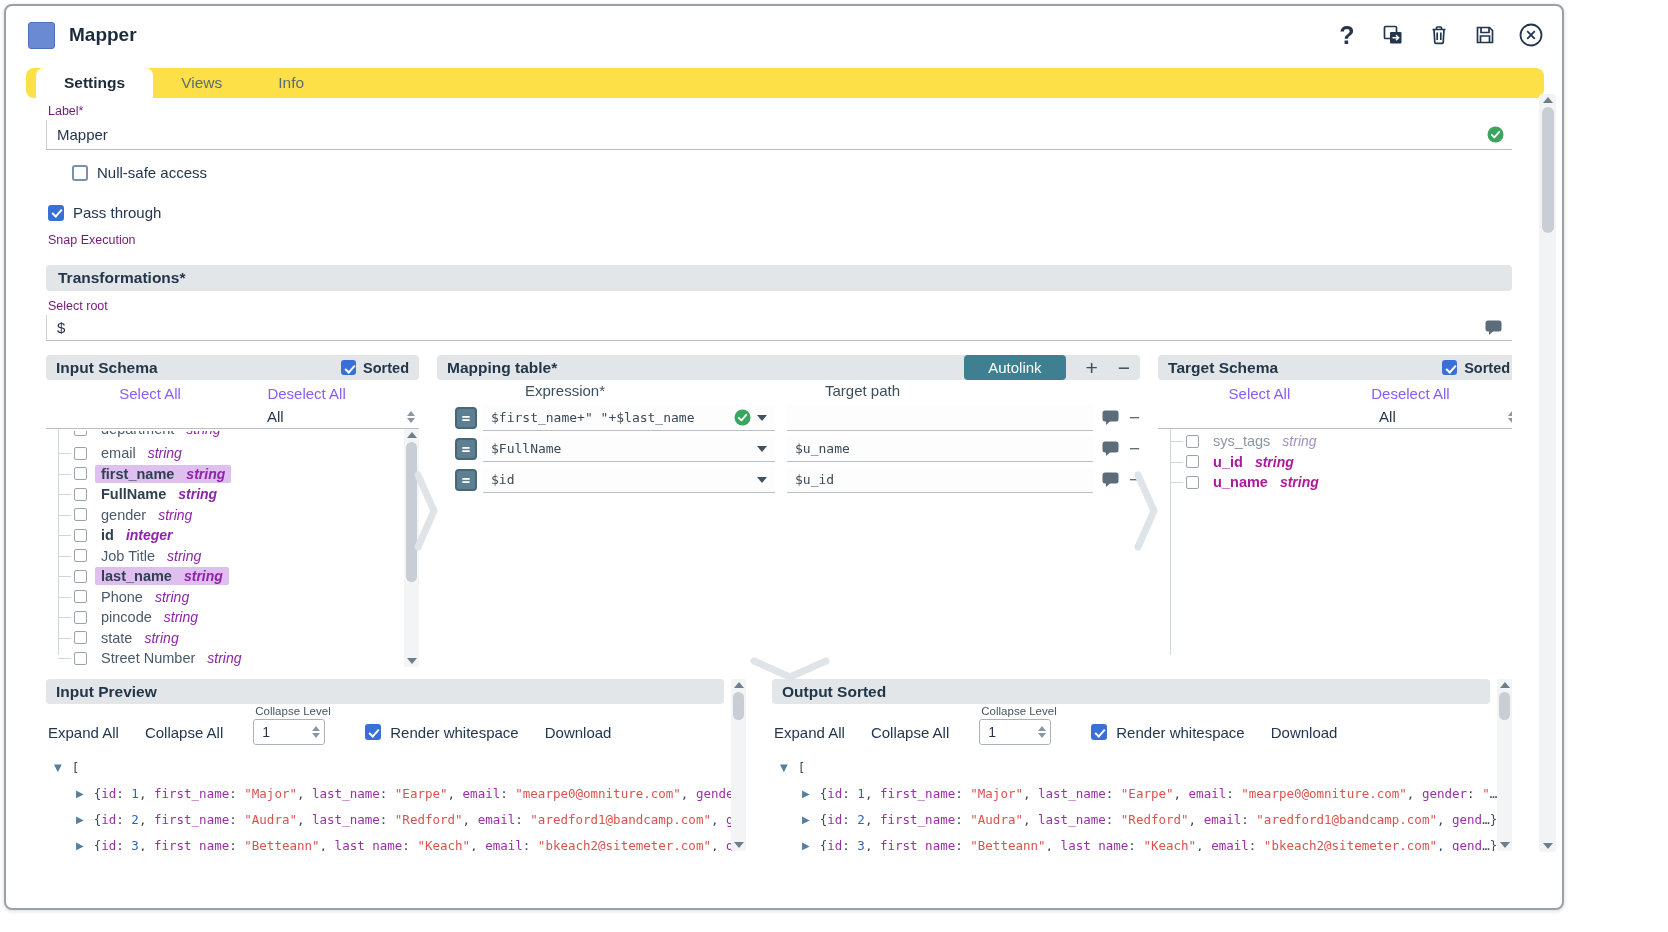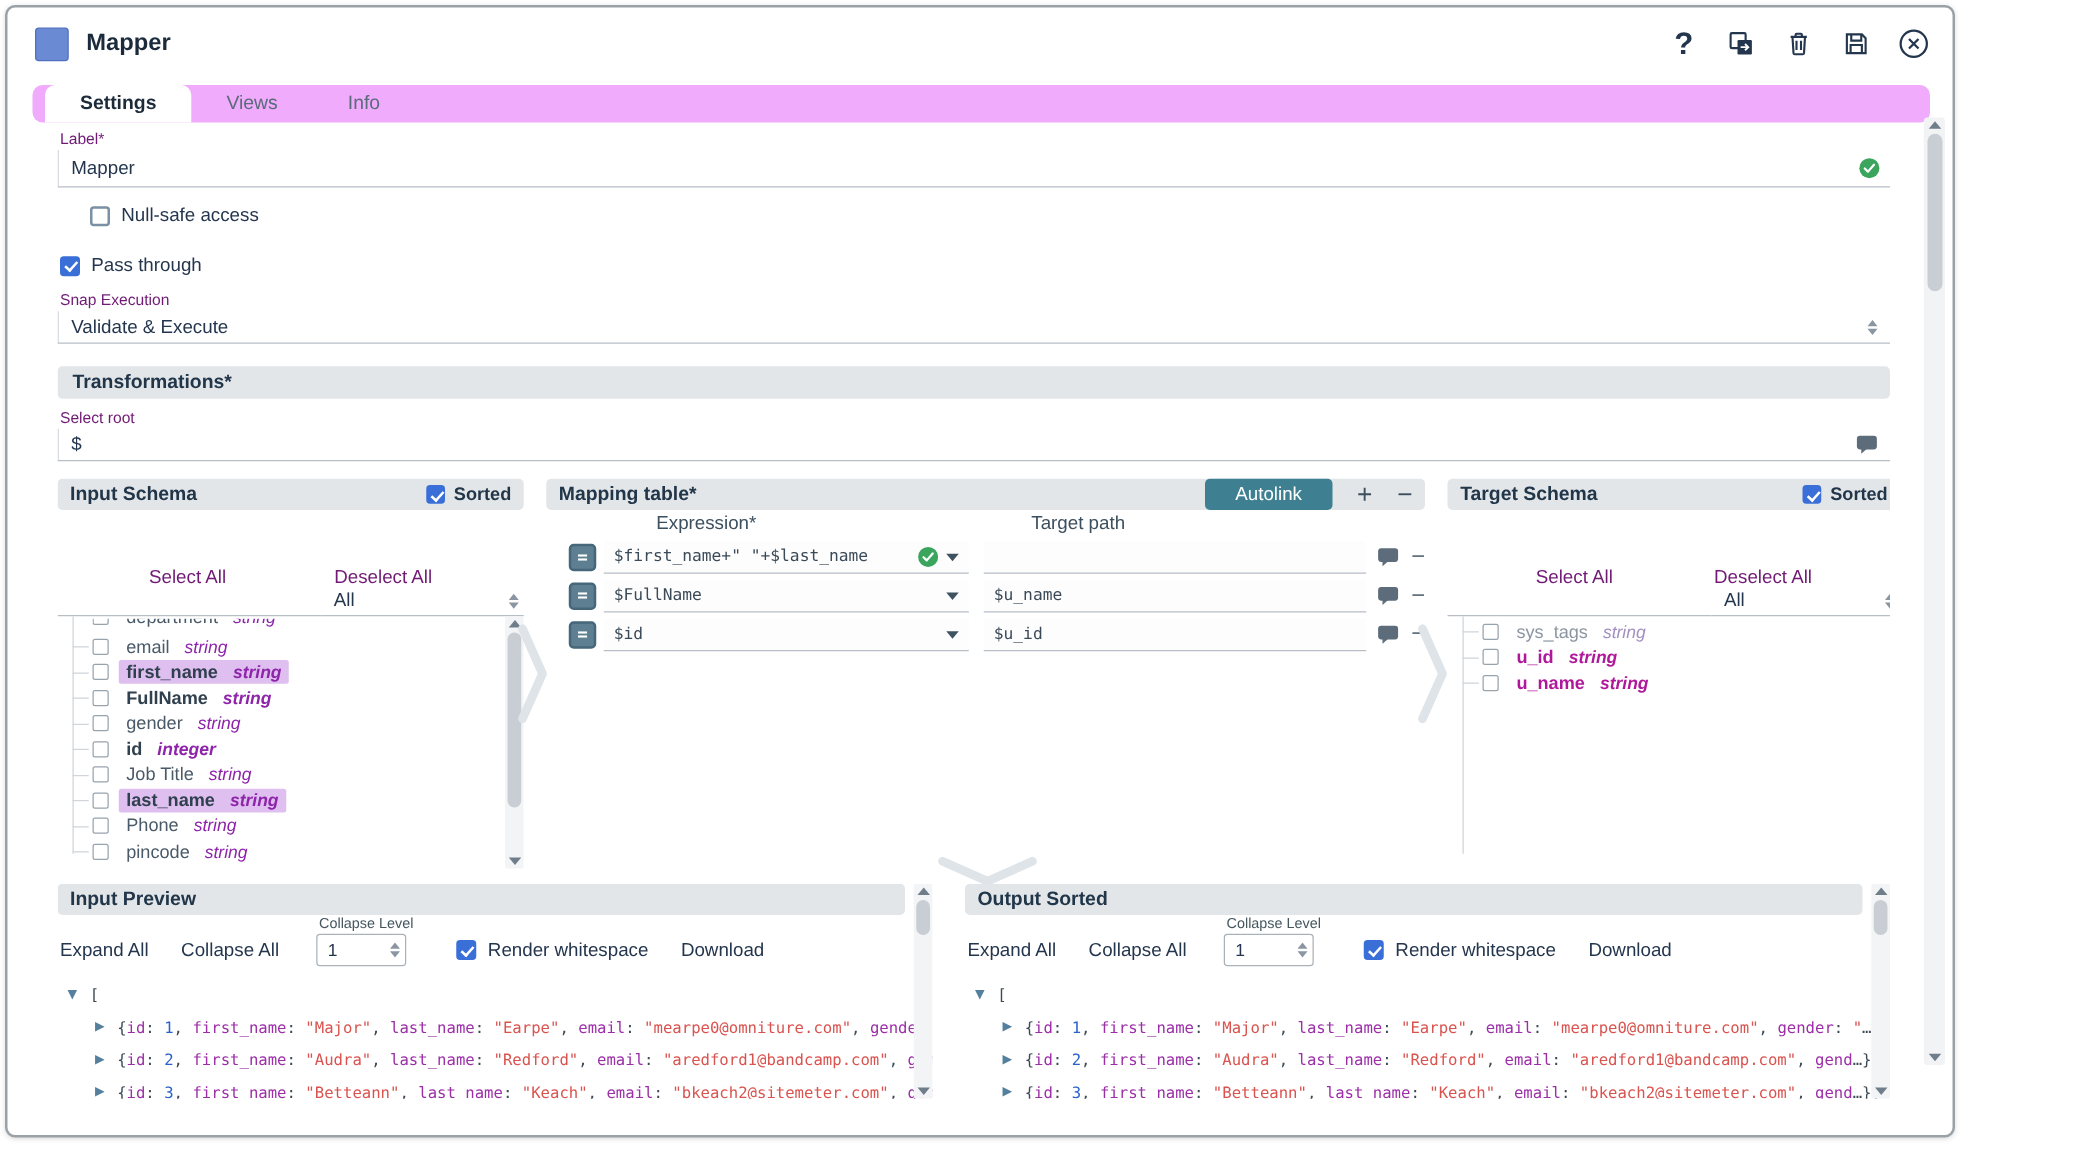--- a/index.html
+++ b/index.html
@@ -10,21 +10,21 @@
 
   
   .titlebar { position:absolute; left:0; top:0; right:0; height:58px; display:flex; align-items:center; padding:0 18px 0 22px; }
   .app-square { width:27px; height:27px; background:#6a8bd4; border:1px solid #4f6fc0; border-radius:3px; }
   .app-title { font-size:19px; font-weight:700; color:#1b2b3c; margin-left:14px; }
   .title-icons { margin-left:auto; display:flex; align-items:center; gap:20px; }
   .t-icon { width:26px; height:26px; display:flex; align-items:center; justify-content:center; cursor:pointer; }
   .help-q { font-size:25px; font-weight:700; color:#24364E; }
 
   
-  .tabsbar { position:absolute; left:20px; right:18px; top:62px; height:30px; background:#f0abfc; border-radius:8px; display:flex; padding-left:10px; }
+  .tabsbar { position:absolute; left:20px; right:18px; top:62px; height:30px; background:#fde047; border-radius:8px; display:flex; padding-left:10px; }
   .tab { height:30px; display:flex; align-items:center; justify-content:center; font-size:15.5px; color:#5a6b7a; padding:0 28px; cursor:pointer; }
   .tab.active { background:#ffffff; border-radius:8px 8px 0 0; color:#1c2b3a; font-weight:700; }
 
   
   .content { position:absolute; left:40px; right:50px; top:92px; bottom:6px; overflow:hidden; }
   .caption { font-size:12.5px; color:#701a75; margin:6px 0 2px 2px; }
   .line-input { position:relative; height:30px; border-bottom:1px solid #b7bec5; border-left:1px solid #ccd2d7;
                 display:flex; align-items:center; padding:0 10px; font-size:15px; color:#24364E; background:#fff; }
   .line-input input { border:none; outline:none; font:inherit; color:inherit; width:95%; background:transparent; }
   .badge-right { position:absolute; right:8px; top:6px; }
@@ -36,21 +36,21 @@
   .cb.cb-sm { width:13px; height:13px; border-width:1.5px; border-color:#97a3ad; border-radius:2px; }
 
   .section-bar { margin-top:18px; background:#e3e6e9; border-radius:4px; height:26px; display:flex; align-items:center; padding:0 12px; font-size:15.5px; font-weight:700; color:#22364a; }
 
   
   .threecol { position:relative; margin-top:14px; display:flex; gap:18px; height:312px; }
   .panel-head { background:#e3e6e9; border-radius:4px; height:25px; display:flex; align-items:center; padding:0 10px; font-size:15.5px; font-weight:700; color:#22364a;justify-content:space-between; }
   .sorted-group { margin-left:auto; display:flex; align-items:center; gap:7px; font-weight:700; font-size:14.5px; }
   .schema-panel { width:376px; display:flex; flex-direction:column; }
   .schema-panel.target { width:362px; }
-  .links-row { height:26px; display:flex; align-items:flex-end; justify-content:space-around; padding:0 30px; font-size:15px; color:#701a75;margin-top:36px; }
+  .links-row { height:26px; display:flex; align-items:center; justify-content:space-around; padding:0 30px; font-size:15px; color:#8b5cf6; }
   .links-row span { cursor:pointer; }
   .filter-row { display:flex; align-items:flex-end; height:23px; }
   .filter-input { flex:1; height:22px; border-bottom:1px solid #b7bec5; border:none; border-bottom:1px solid #b7bec5; outline:none; background:#fff; font:15px "Liberation Sans",sans-serif; padding:0 6px; }
   .all-select { width:162px; border-bottom:1px solid #b7bec5; display:flex; align-items:center; padding:0 4px 3px 10px; font-size:15px; color:#24364E; cursor:pointer; }
   .spin { display:inline-flex; flex-direction:column; gap:2px; margin-left:auto; cursor:pointer; }
   .sp-up { width:0; height:0; border:4px solid transparent; border-bottom:5px solid #8a97a2; border-top:none; }
   .sp-dn { width:0; height:0; border:4px solid transparent; border-top:5px solid #8a97a2; border-bottom:none; }
 
   .tree-area { display:flex; flex:1; overflow:hidden; }
   .tree { position:relative; flex:1; overflow:hidden; padding:2px 0 0 28px; }
@@ -187,27 +187,20 @@
     <div class="check-row" style="margin-top:14px;padding-left:24px;">
       <span class="cb"></span>
       <span>Null-safe access</span>
     </div>
     <div class="check-row" style="margin-top:23px;">
       <span class="cb checked"></span>
       <span>Pass through</span>
     </div>
 
     <div class="caption" style="margin-top:12px;">Snap Execution</div>
-    <div class="line-input" style="height:26px;">
-      <span>Validate &amp; Execute</span>
-      <span class="spin">
-          <i class="sp-up"></i>
-          <i class="sp-dn"></i>
-        </span>
-    </div>
 
     <div class="section-bar">Transformations*</div>
 
     <div class="caption" style="margin-top:8px;">Select root</div>
     <div class="line-input" style="height:26px;">
       <input value="$" style="">
       <span class="row-bubble" style="margin-left:auto;">
         <svg width="17" height="16" viewBox="0 0 17 16">
             <rect x="0.5" y="0.5" width="16" height="11" rx="2.5" fill="#5c6c7a"></rect>
             <path d="M4 11 l0 4 4.5 -4 z" fill="#5c6c7a"></path>

